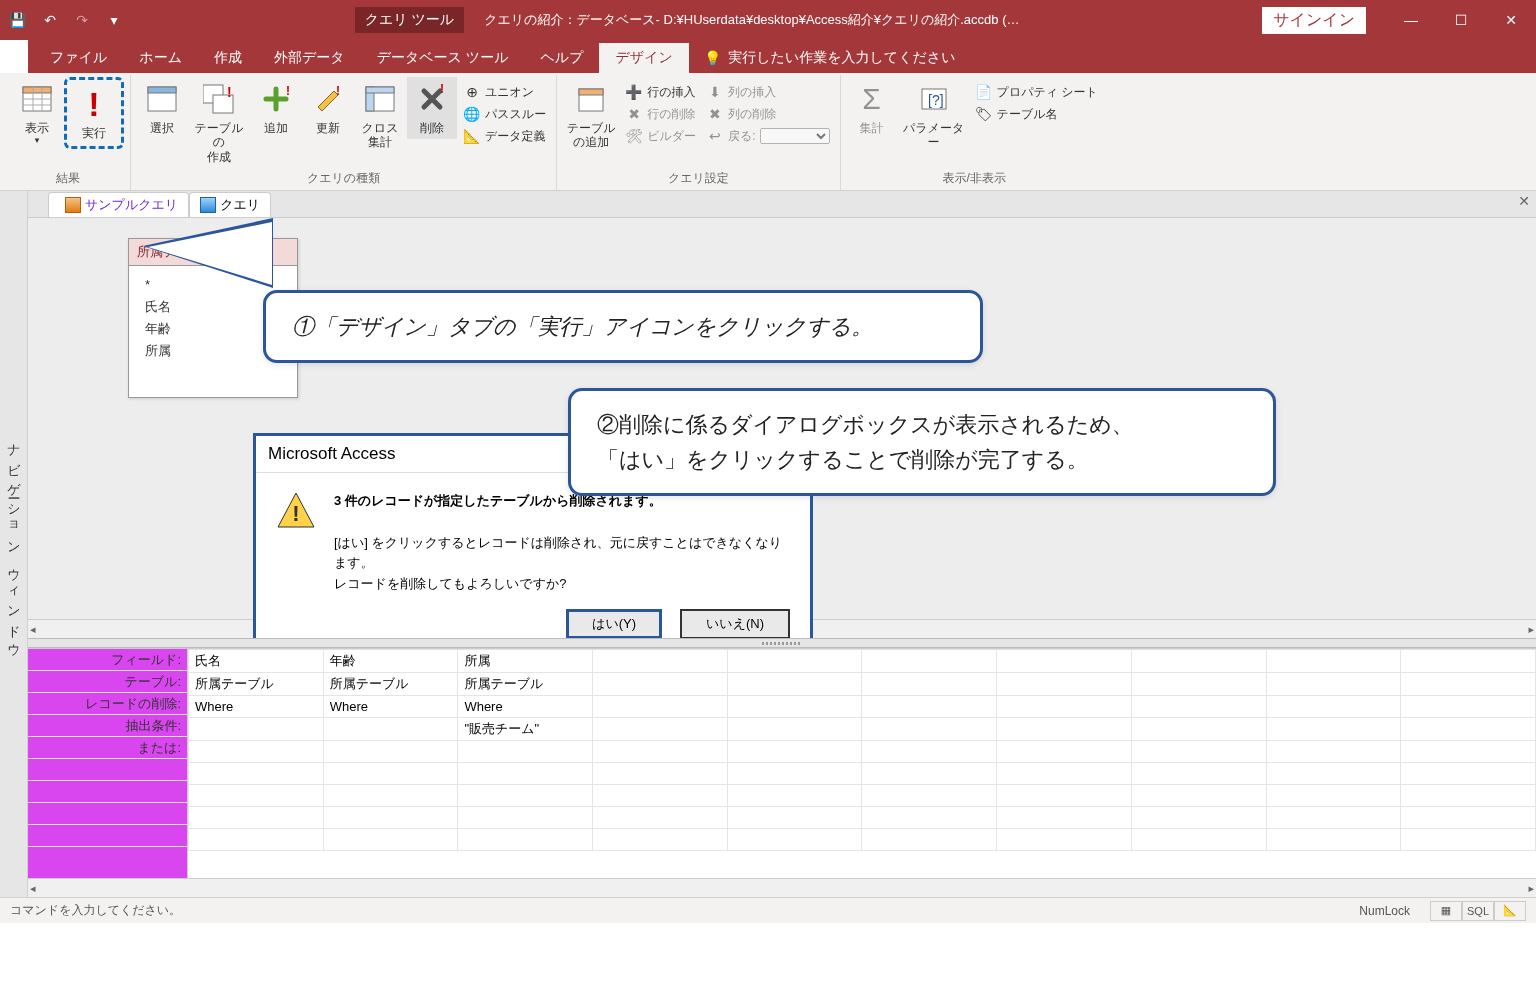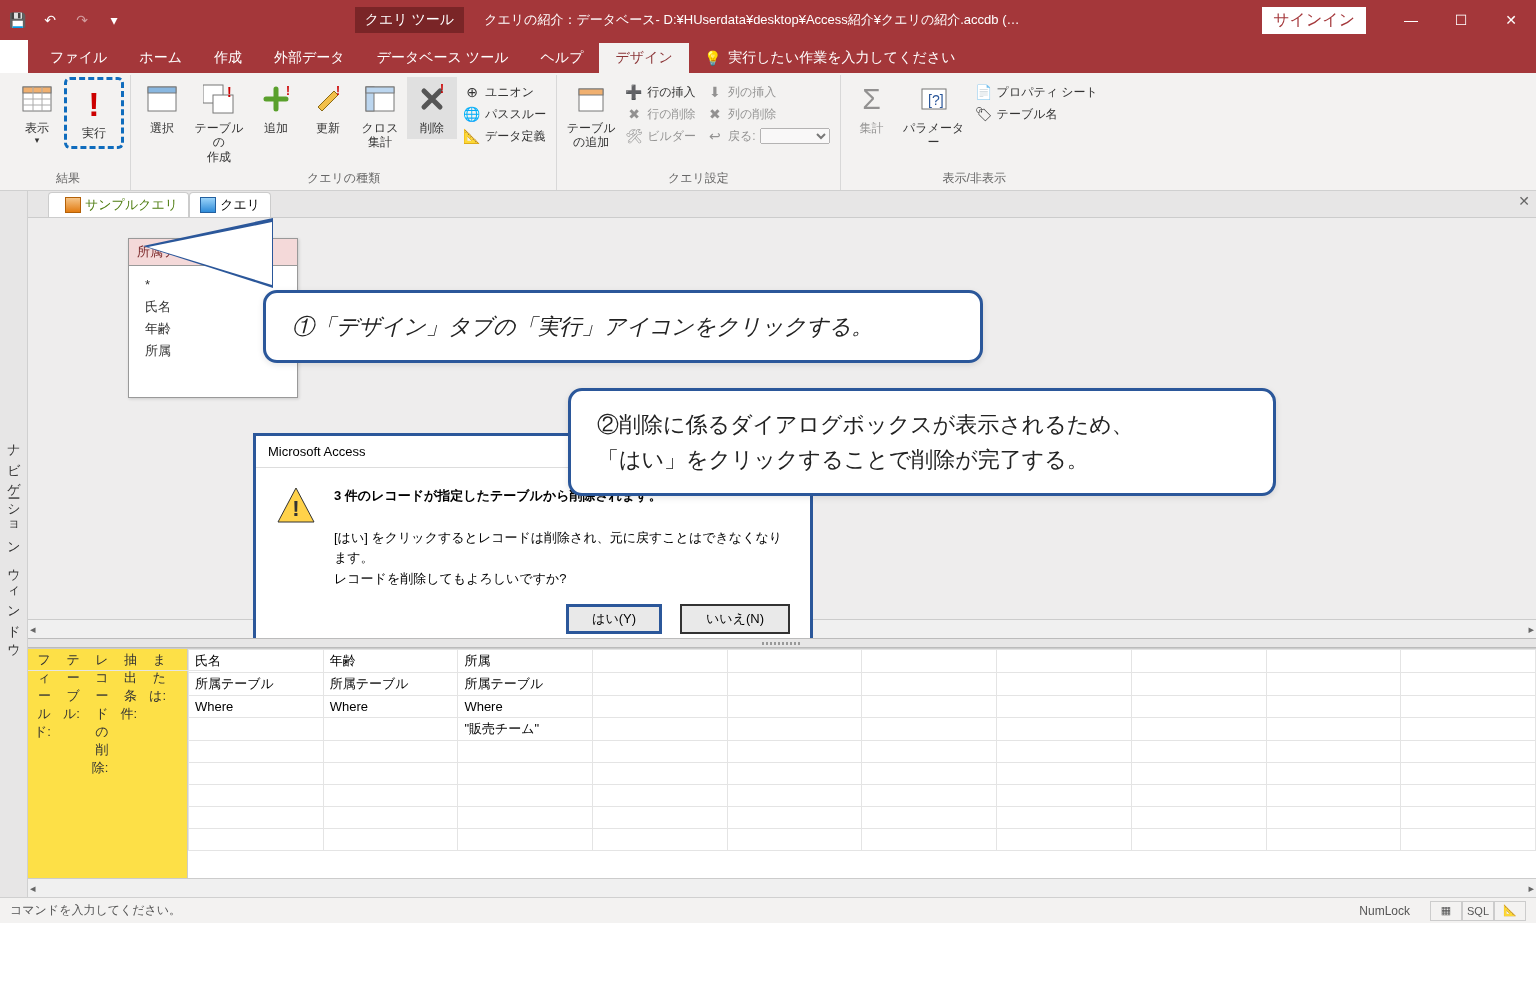--- a/index.html
+++ b/index.html
@@ -54,21 +54,21 @@
 
   
   .doc-area { display:flex; height:706px; position:relative; }
   .nav-pane { width:28px; background:#e7e6e6; border-right:1px solid #d0d0d0; display:flex; align-items:center; justify-content:center; }
   .nav-pane span { writing-mode:vertical-rl; font-size:13px; color:#333; letter-spacing:4px;}
   .work { flex:1; display:flex; flex-direction:column; position:relative;}
   .tabstrip { height:27px; display:flex; align-items:flex-end; background:#e7e6e6; border-bottom:1px solid #ccc; padding-left:20px; gap:0;}
   .dtab { display:flex; align-items:center; gap:4px; background:#fff; border:1px solid #ccc; border-bottom:none; padding:3px 10px; font-size:13px; border-top-left-radius:4px; border-top-right-radius:4px;}
   .dtab .dicon { width:16px; height:16px; background:linear-gradient(#f5c487,#e27c12); border:1px solid #b36007; display:inline-block;}
   .dtab .dicon2 { width:16px; height:16px; background:linear-gradient(#9ad3f9,#2e8bd8); border:1px solid #2360a0; display:inline-block;}
-  .dtab.red-text { color:#4d7c0f;padding-left:16px; }
+  .dtab.red-text { color:#6d28d9;padding-left:16px; }
   .close-strip { position:absolute; right:6px; top:2px; font-size:14px; color:#666;}
   
   .design-surface { flex:1; background:#eeeded; position:relative; overflow:hidden;}
   .table-box { position:absolute; left:100px; top:20px; width:170px; height:160px; background:#fff; border:1px solid #999; box-shadow:1px 1px 3px rgba(0,0,0,.15);}
   .table-box .hdr { background:#f4d9d9; color:#7a2527; border-bottom:1px solid #999; font-size:13px; padding:4px 8px;}
   .table-box .body { padding:8px 16px; font-size:13px; color:#333; line-height:1.7;}
   
   
   .callout {
     position:absolute; background:#fff; border:3px solid var(--callout-border);
@@ -89,34 +89,34 @@
   }
   .pointer1::after {
     content:""; position:absolute; left:5px; top:-24px;
     border-right:124px solid #fff;
     border-top:25px solid transparent;
     border-bottom:38px solid transparent;
   }
   
   
   .dialog-wrap { position:absolute; left:225px; top:215px; width:560px; border:3px solid var(--callout-border); z-index:30;}
-  .dialog-title { background:#fff; padding:8px 12px; font-size:13px; border-bottom:1px solid #ddd;}
+  .dialog-title { background:#fff; padding:8px 12px; font-size:17px; border-bottom:1px solid #ddd;}
   .dialog-body { background:#fff; padding:18px 20px 22px 20px; display:flex; gap:18px; font-size:13px;}
   .warn-icon { width:40px; height:40px; display:flex; align-items:center; justify-content:center;}
   .dialog-text { flex:1; line-height:1.6;}
   .dialog-text b { font-weight:bold;}
   .dialog-btns { display:flex; gap:18px; justify-content:flex-end; margin-top:14px;}
   .dbtn { border:2px solid #333; background:#e9e9e9; padding:4px 24px; font-size:13px; cursor:pointer;}
   .dbtn.primary { border-color:#2b579a; box-shadow:0 0 0 1px #2b579a inset;}
   
   
   .splitter { height:10px; background:#e7e6e6; border-top:1px solid #bbb; border-bottom:1px solid #bbb; position:relative;}
   .splitter::after { content:""; position:absolute; left:50%; top:3px; width:40px; height:3px; background:repeating-linear-gradient(90deg,#999 0 2px, transparent 2px 4px); transform:translateX(-50%);}
   .grid-area { height:230px; background:#fff; display:flex; border-top:1px solid #ccc;}
-  .grid-labels { width:160px; background:#fde047; display:flex; flex-direction:row; font-size:13px; color:#333; border-right:1px solid #ccc;}
+  .grid-labels { width:160px; background:#d946ef; display:flex; flex-direction:column; font-size:13px; color:#333; border-right:1px solid #ccc;}
   .grid-labels div { height:22px; text-align:right; padding:2px 6px; border-bottom:1px solid #e4e4e4;}
   .grid-cols { flex:1; overflow-x:auto; }
   .grid-table { border-collapse:collapse; width:100%; table-layout:fixed;}
   .grid-table td { border:1px solid #e4e4e4; height:22px; font-size:13px; padding:2px 6px; width:130px; white-space:nowrap;}
   .hscroll { height:19px; background:#f0f0f0; border-top:1px solid #ccc; display:flex; align-items:center; justify-content:space-between; padding:0 2px; font-size:11px; color:#666;}
   
   
   .statusbar { height:26px; background:#f3f2f1; border-top:1px solid #d0d0d0; display:flex; align-items:center; font-size:12px; color:#555; padding:0 10px; justify-content:space-between;}
   .status-right { display:flex; align-items:center; gap:20px;}
   .view-btns { display:flex; gap:0;}

